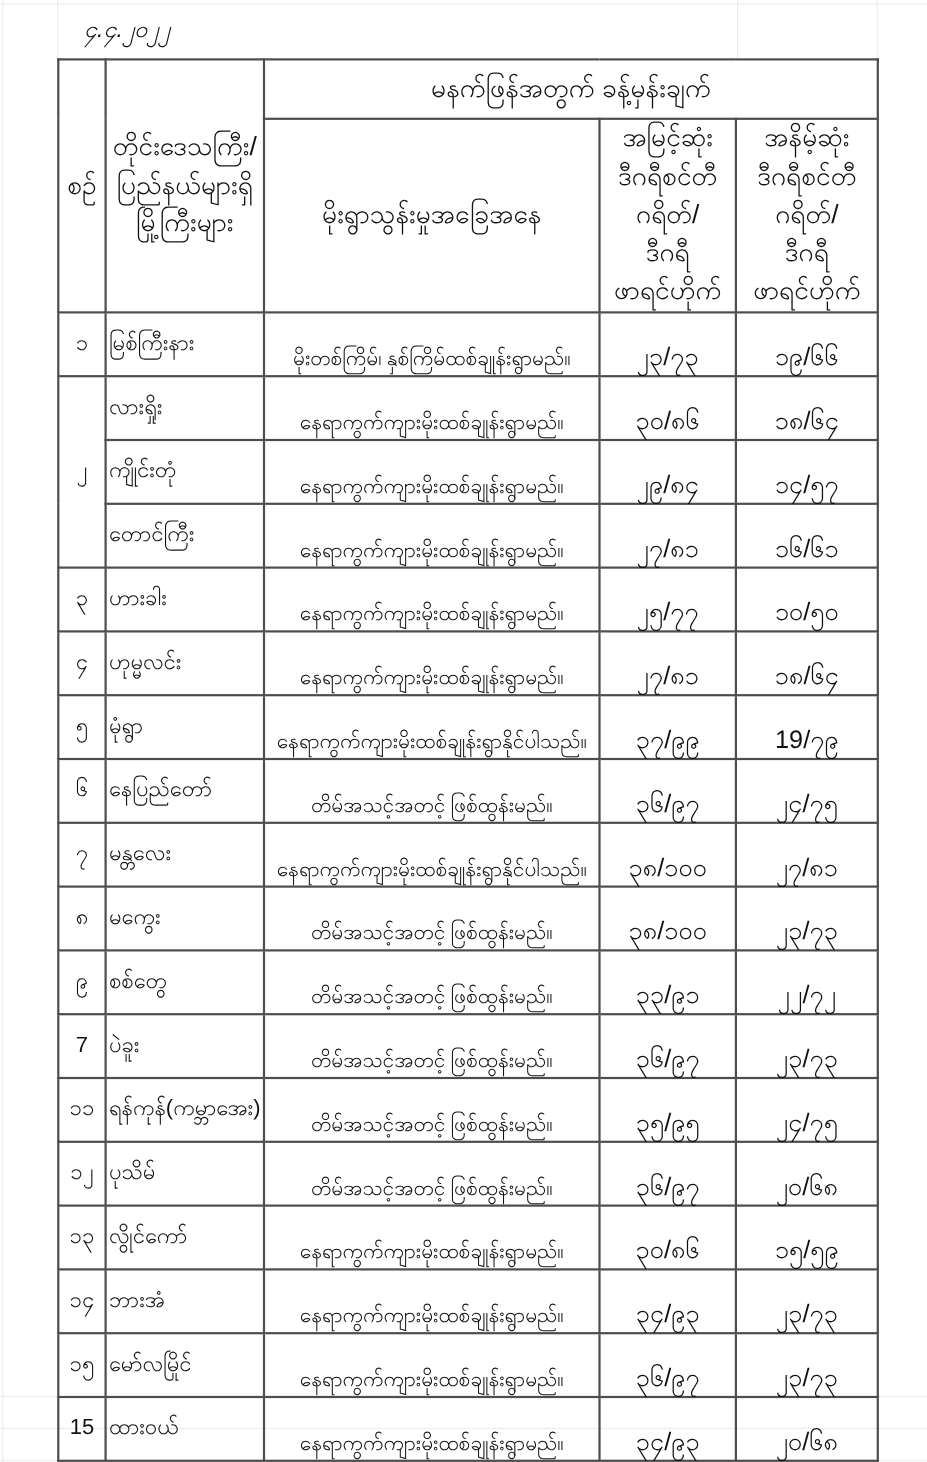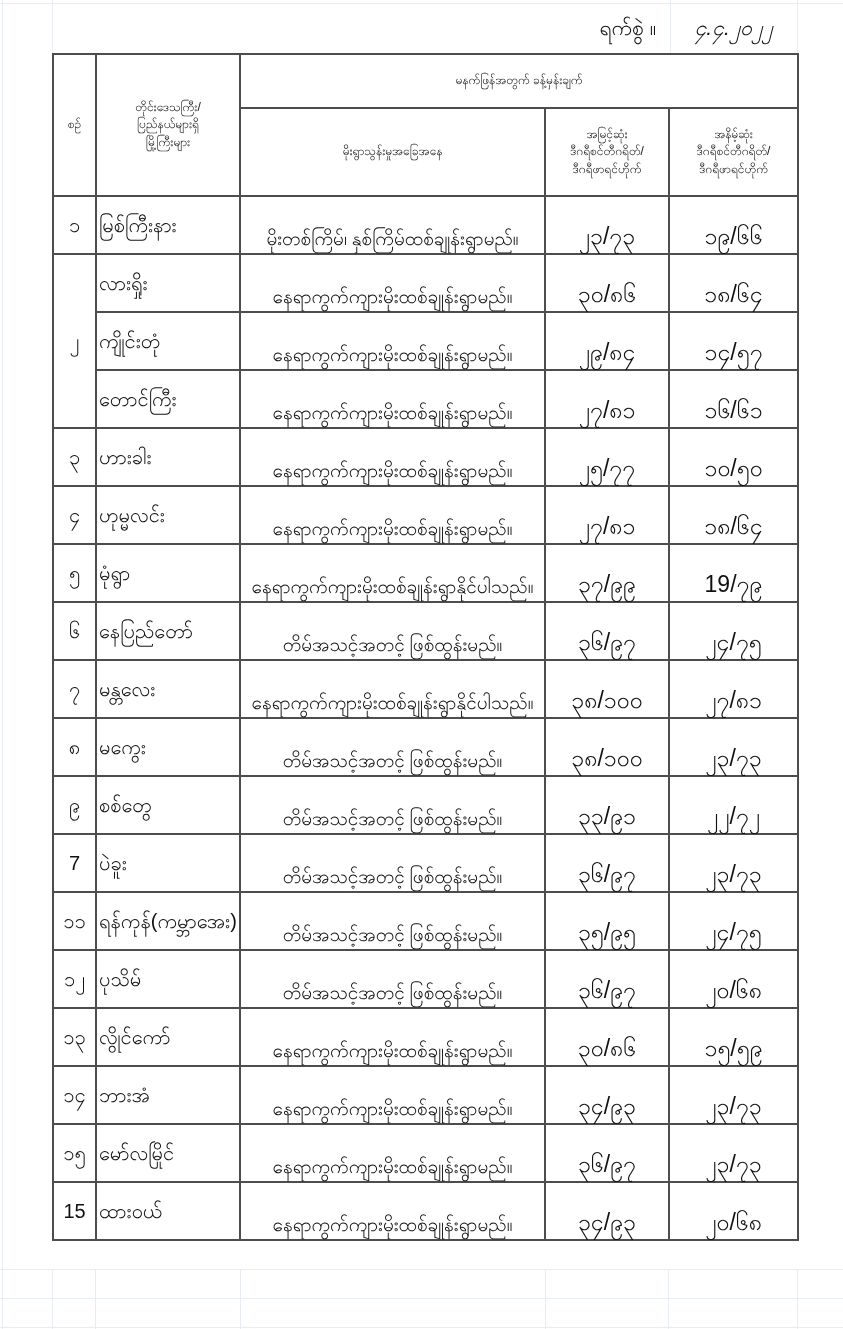--- a/index.html
+++ b/index.html
@@ -36,21 +36,21 @@
     border:2px solid #4d4d4d;
     padding:0 2px;
     font-weight:normal;
     line-height:1.45;
     overflow:visible;
   }
   thead tr.hr1 { height:54px; }
   thead tr.hr2 { height:88px; }
   tbody tr { height:58px; }
 
-  th { font-size:12px; text-align:center; vertical-align:middle; }
+  th { font-size:24px; text-align:center; vertical-align:middle; }
   .pre { white-space:pre-line; }
 
   td.c-no   { text-align:center; vertical-align:middle; font-size:20px; }
   td.c-city { text-align:left; vertical-align:middle; font-size:20px; white-space:nowrap; }
   td.c-weather { text-align:center; vertical-align:bottom; font-size:19px; padding-bottom:7px; white-space:nowrap;font-family:Liberation Serif, serif; }
   td.c-max, td.c-min { text-align:center; vertical-align:bottom; font-size:23px; padding-bottom:7px; white-space:nowrap; }
 </style>
 </head>
 <body>
 
@@ -63,21 +63,20 @@
 <div class="gl gl-h" style="left:0; top:1298px; width:843px;"></div>
 <div class="gl gl-h" style="left:0; top:1327px; width:843px;"></div>
 <div class="gl gl-v" style="left:52px; top:1269px; height:60px;"></div>
 <div class="gl gl-v" style="left:95px; top:1269px; height:60px;"></div>
 <div class="gl gl-v" style="left:240px; top:1269px; height:60px;"></div>
 <div class="gl gl-v" style="left:545px; top:1269px; height:60px;"></div>
 <div class="gl gl-v" style="left:668px; top:1269px; height:60px;"></div>
 <div class="gl gl-v" style="left:797px; top:1269px; height:60px;"></div>
 
 <div class="date-row">
-  <span class="date-label">ရက်စွဲ ။</span>
   <span class="date-value">၄.၄.၂၀၂၂</span>
 </div>
 
 <table class="forecast">
   <colgroup>
     <col style="width:43px">
     <col style="width:144px">
     <col style="width:305px">
     <col style="width:124px">
     <col style="width:129px">

